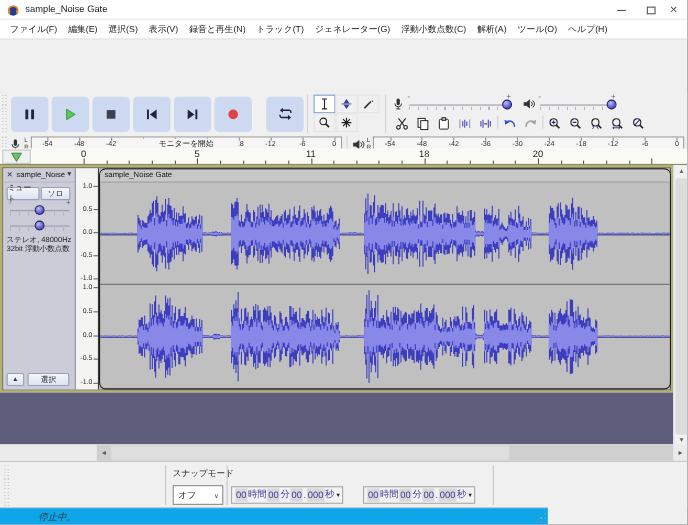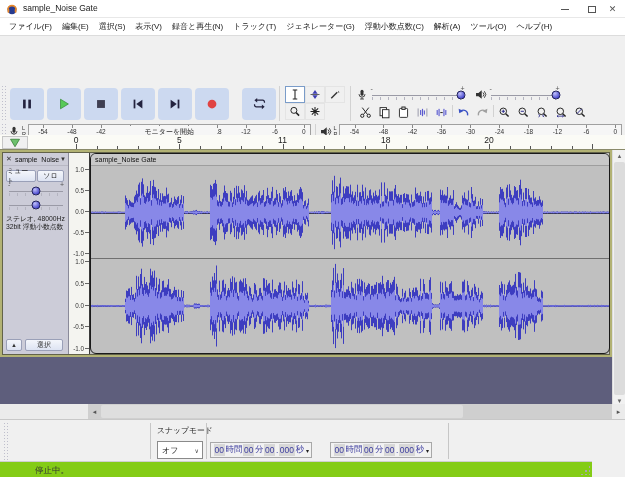--- a/index.html
+++ b/index.html
@@ -102,21 +102,21 @@
   
   #selbar{position:absolute;left:0;top:419px;width:625px;height:42px;background:#f0f0f0;border-top:1px solid #c8c8c8;}
   .sb-label{position:absolute;font-size:7.8px;color:#222;white-space:nowrap;}
   .vsep{position:absolute;top:3px;height:36px;width:1px;background:#c6c6c6;}
   .tfield{position:absolute;height:16px;background:#f2f2f2;border:1px solid #a8a8a8;display:flex;align-items:center;padding:0 2px;white-space:nowrap;}
   .tf-d{background:#d8d8d8;color:#3b3b9e;font-size:8.5px;padding:1px 1px;margin:0 0.5px;}
   .tf-u{color:#3b3b9e;font-size:8.5px;}
   .tf-arr{font-size:6px;color:#222;margin-left:2px;}
 
   
-  #statusbar{position:absolute;left:0;top:461px;width:592px;height:16px;background:#84cc16;border-top:1px solid #cfcfcf;}
+  #statusbar{position:absolute;left:0;top:461px;width:498px;height:16px;background:#0ea5e9;border-top:1px solid #cfcfcf;font-style:italic;}
   #status-text{position:absolute;left:35px;top:3px;font-size:8.5px;color:#333;}
   #resize-grip{position:absolute;right:2px;bottom:2px;width:10px;height:10px;background-image:radial-gradient(#aaa 30%,transparent 32%);background-size:4px 4px;clip-path:polygon(100% 0,100% 100%,0 100%);}
 </style>
 </head>
 <body>
 
 <div id="app">
 
   <div id="titlebar">
     <svg id="app-logo" viewBox="0 0 16 16">

